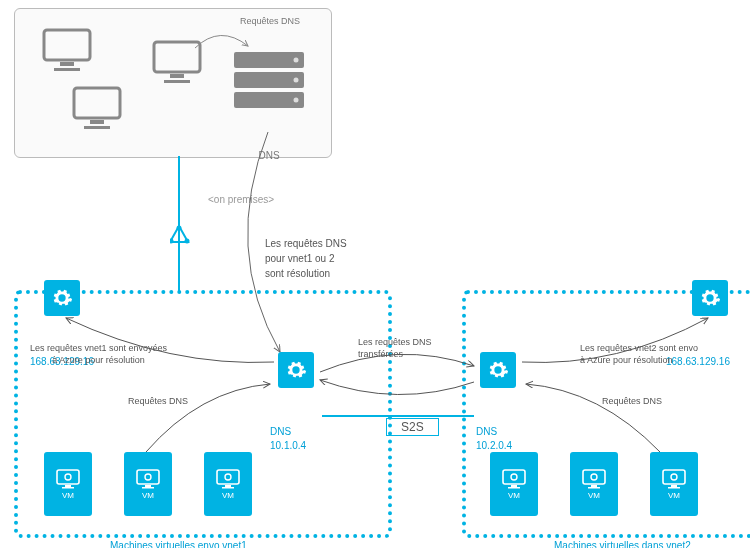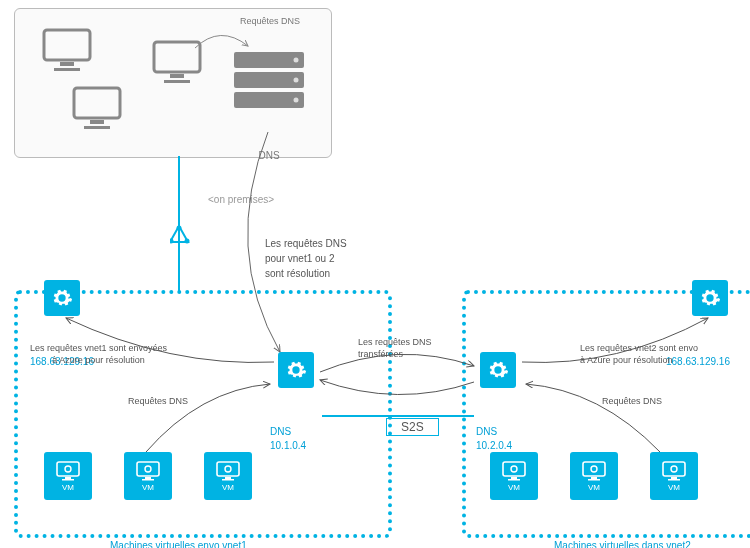--- a/index.html
+++ b/index.html
@@ -2,21 +2,21 @@
 <html><head>
 <meta charset="utf-8">
 <style>
   html,body{margin:0;padding:0;width:750px;height:548px;background:#fff;font-family:"Segoe UI",Arial,sans-serif;font-size:11px;color:#555;overflow:hidden;}
   .stage{position:relative;width:750px;height:548px;}
   .abs{position:absolute;}
   .onprem-box{border:1px solid #bbb;border-radius:6px;background:#fafafa;}
   .dashed-box{border:4px dotted #00b3e3;border-radius:6px;}
   .az-tile{width:36px;height:36px;background:#00b3e3;border-radius:3px;display:flex;align-items:center;justify-content:center;}
   .az-gear svg{width:22px;height:22px;}
-  .vm-tile{width:48px;height:48px;background:#00b3e3;border-radius:3px;display:flex;flex-direction:column;align-items:center;justify-content:center;}
+  .vm-tile{width:48px;height:64px;background:#00b3e3;border-radius:3px;display:flex;flex-direction:column;align-items:center;justify-content:center;}
   .vm-tile svg{width:24px;height:20px;}
   .vm-lbl{font-size:8px;color:#fff;margin-top:2px;}
   .blue{color:#00a0d6;}
   .small{font-size:10px;margin-top:36px;}
   .tiny{font-size:9px;}
   .center{text-align:center;}
   .s2s{border:1px solid #00b3e3;padding:1px 14px;font-size:12px;color:#555;}
   svg.arrow{position:absolute;overflow:visible;pointer-events:none;}
 </style>
 </head>

